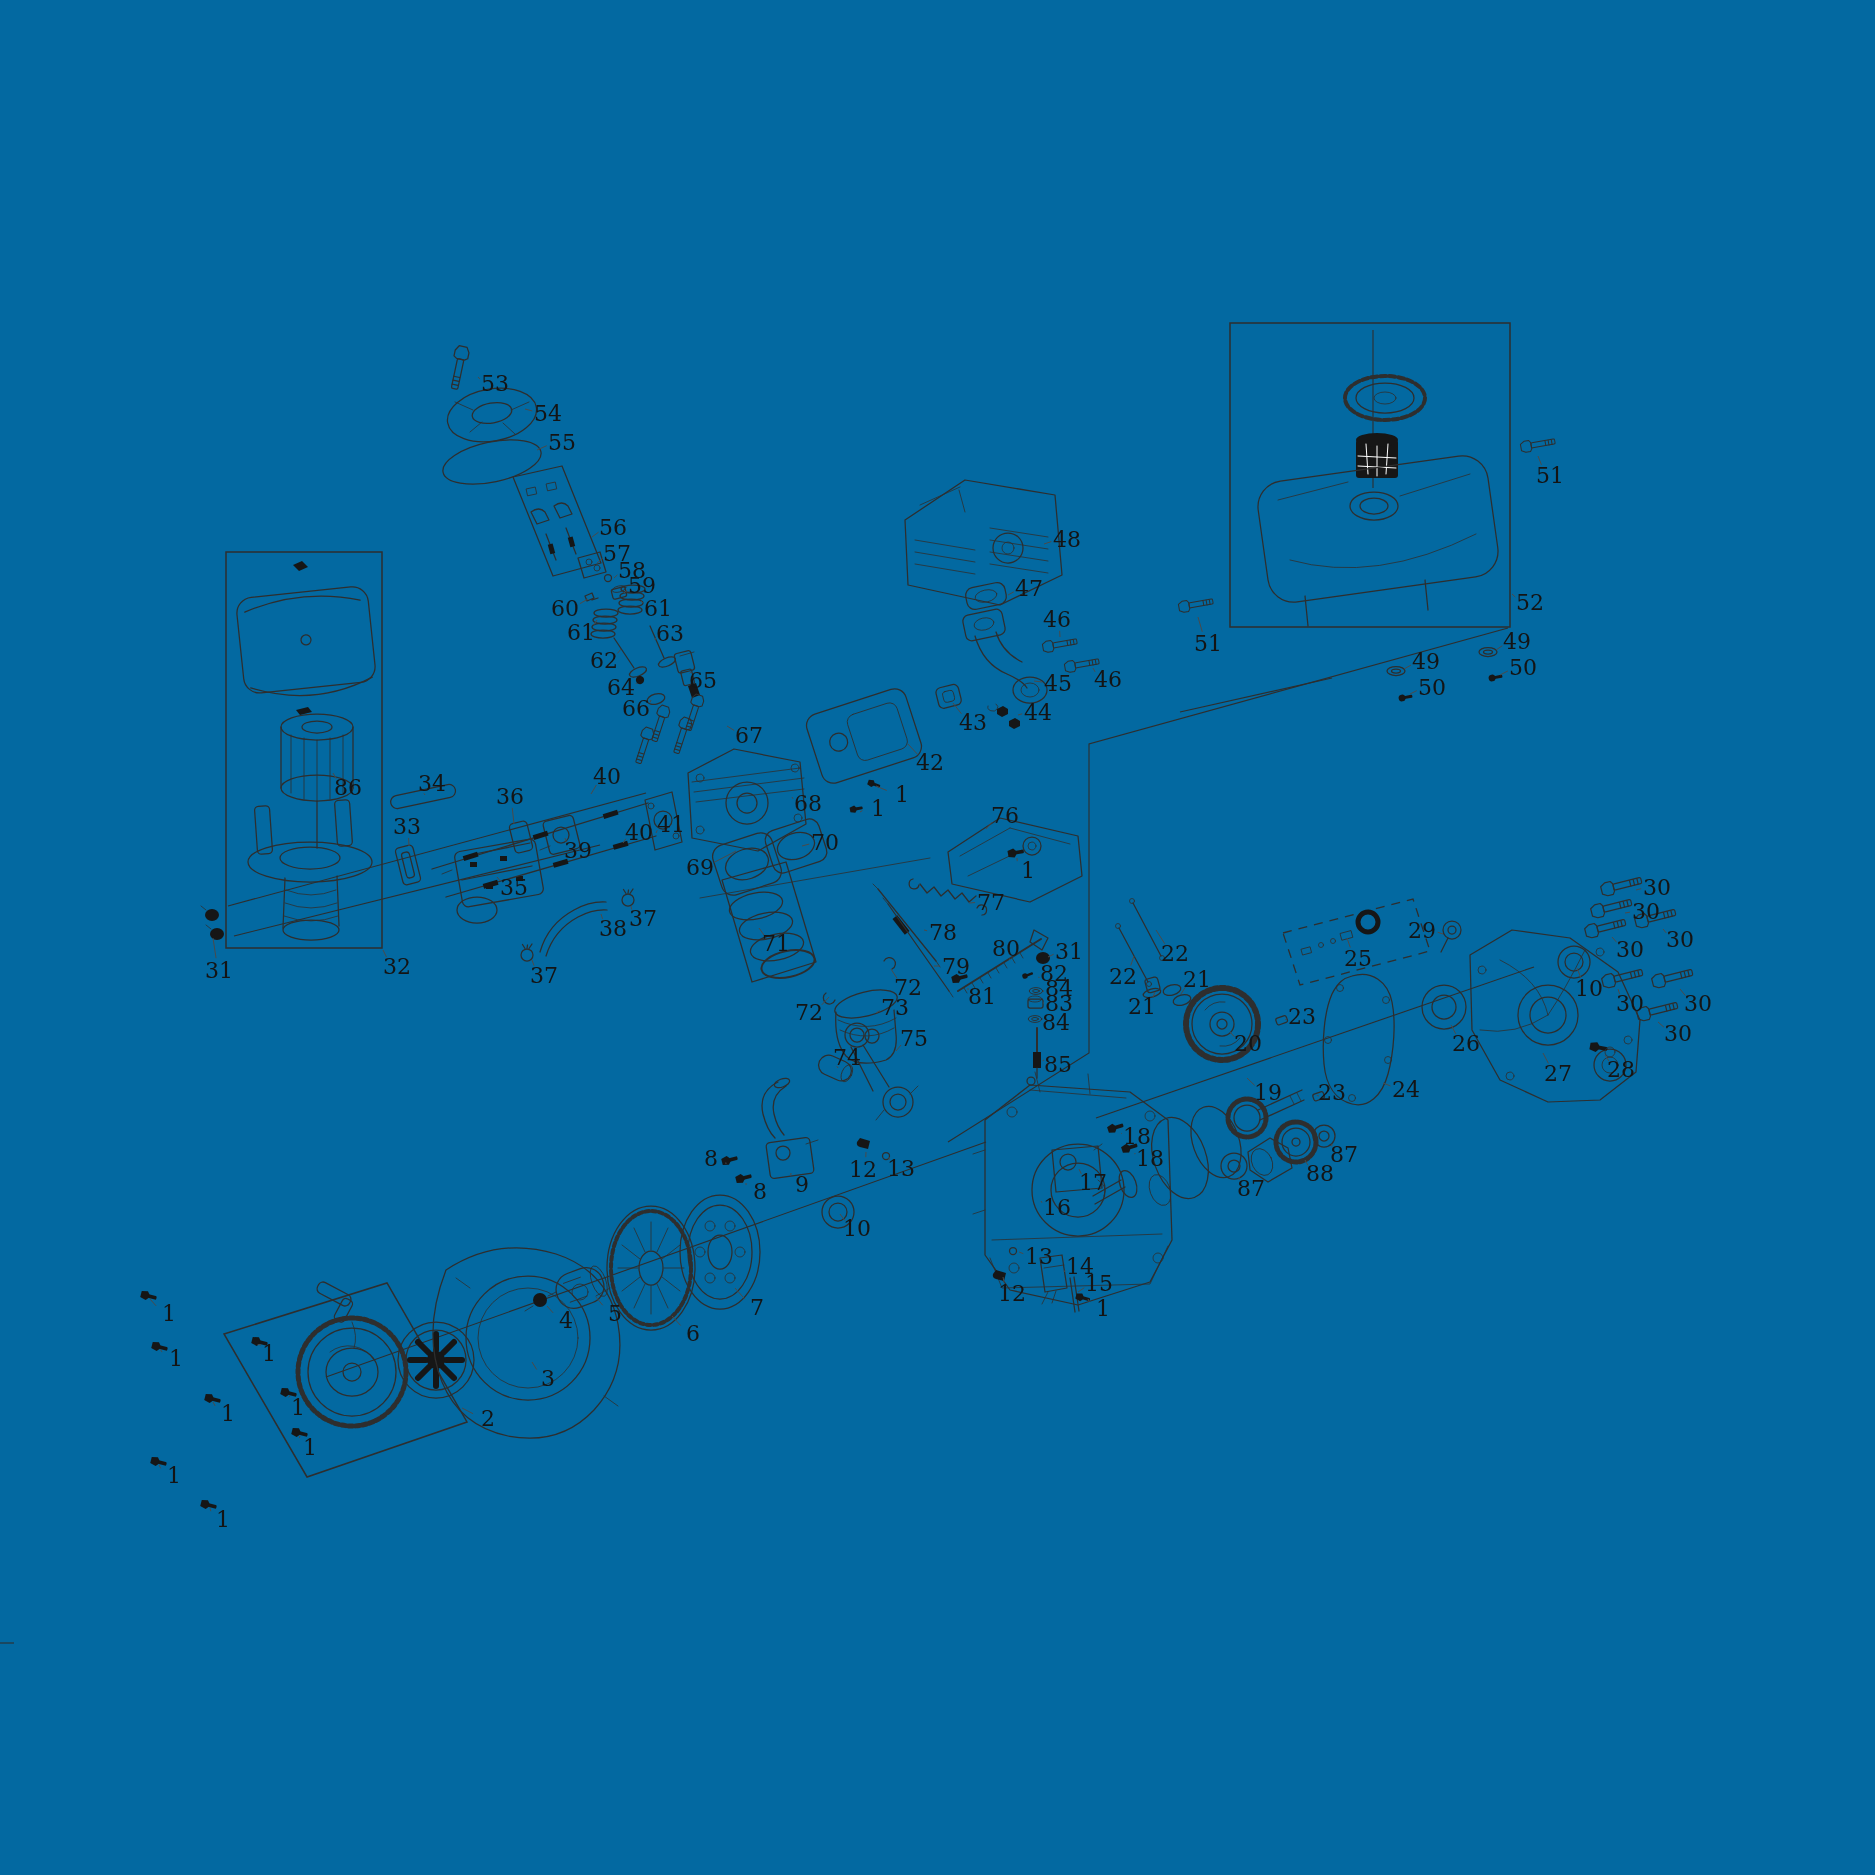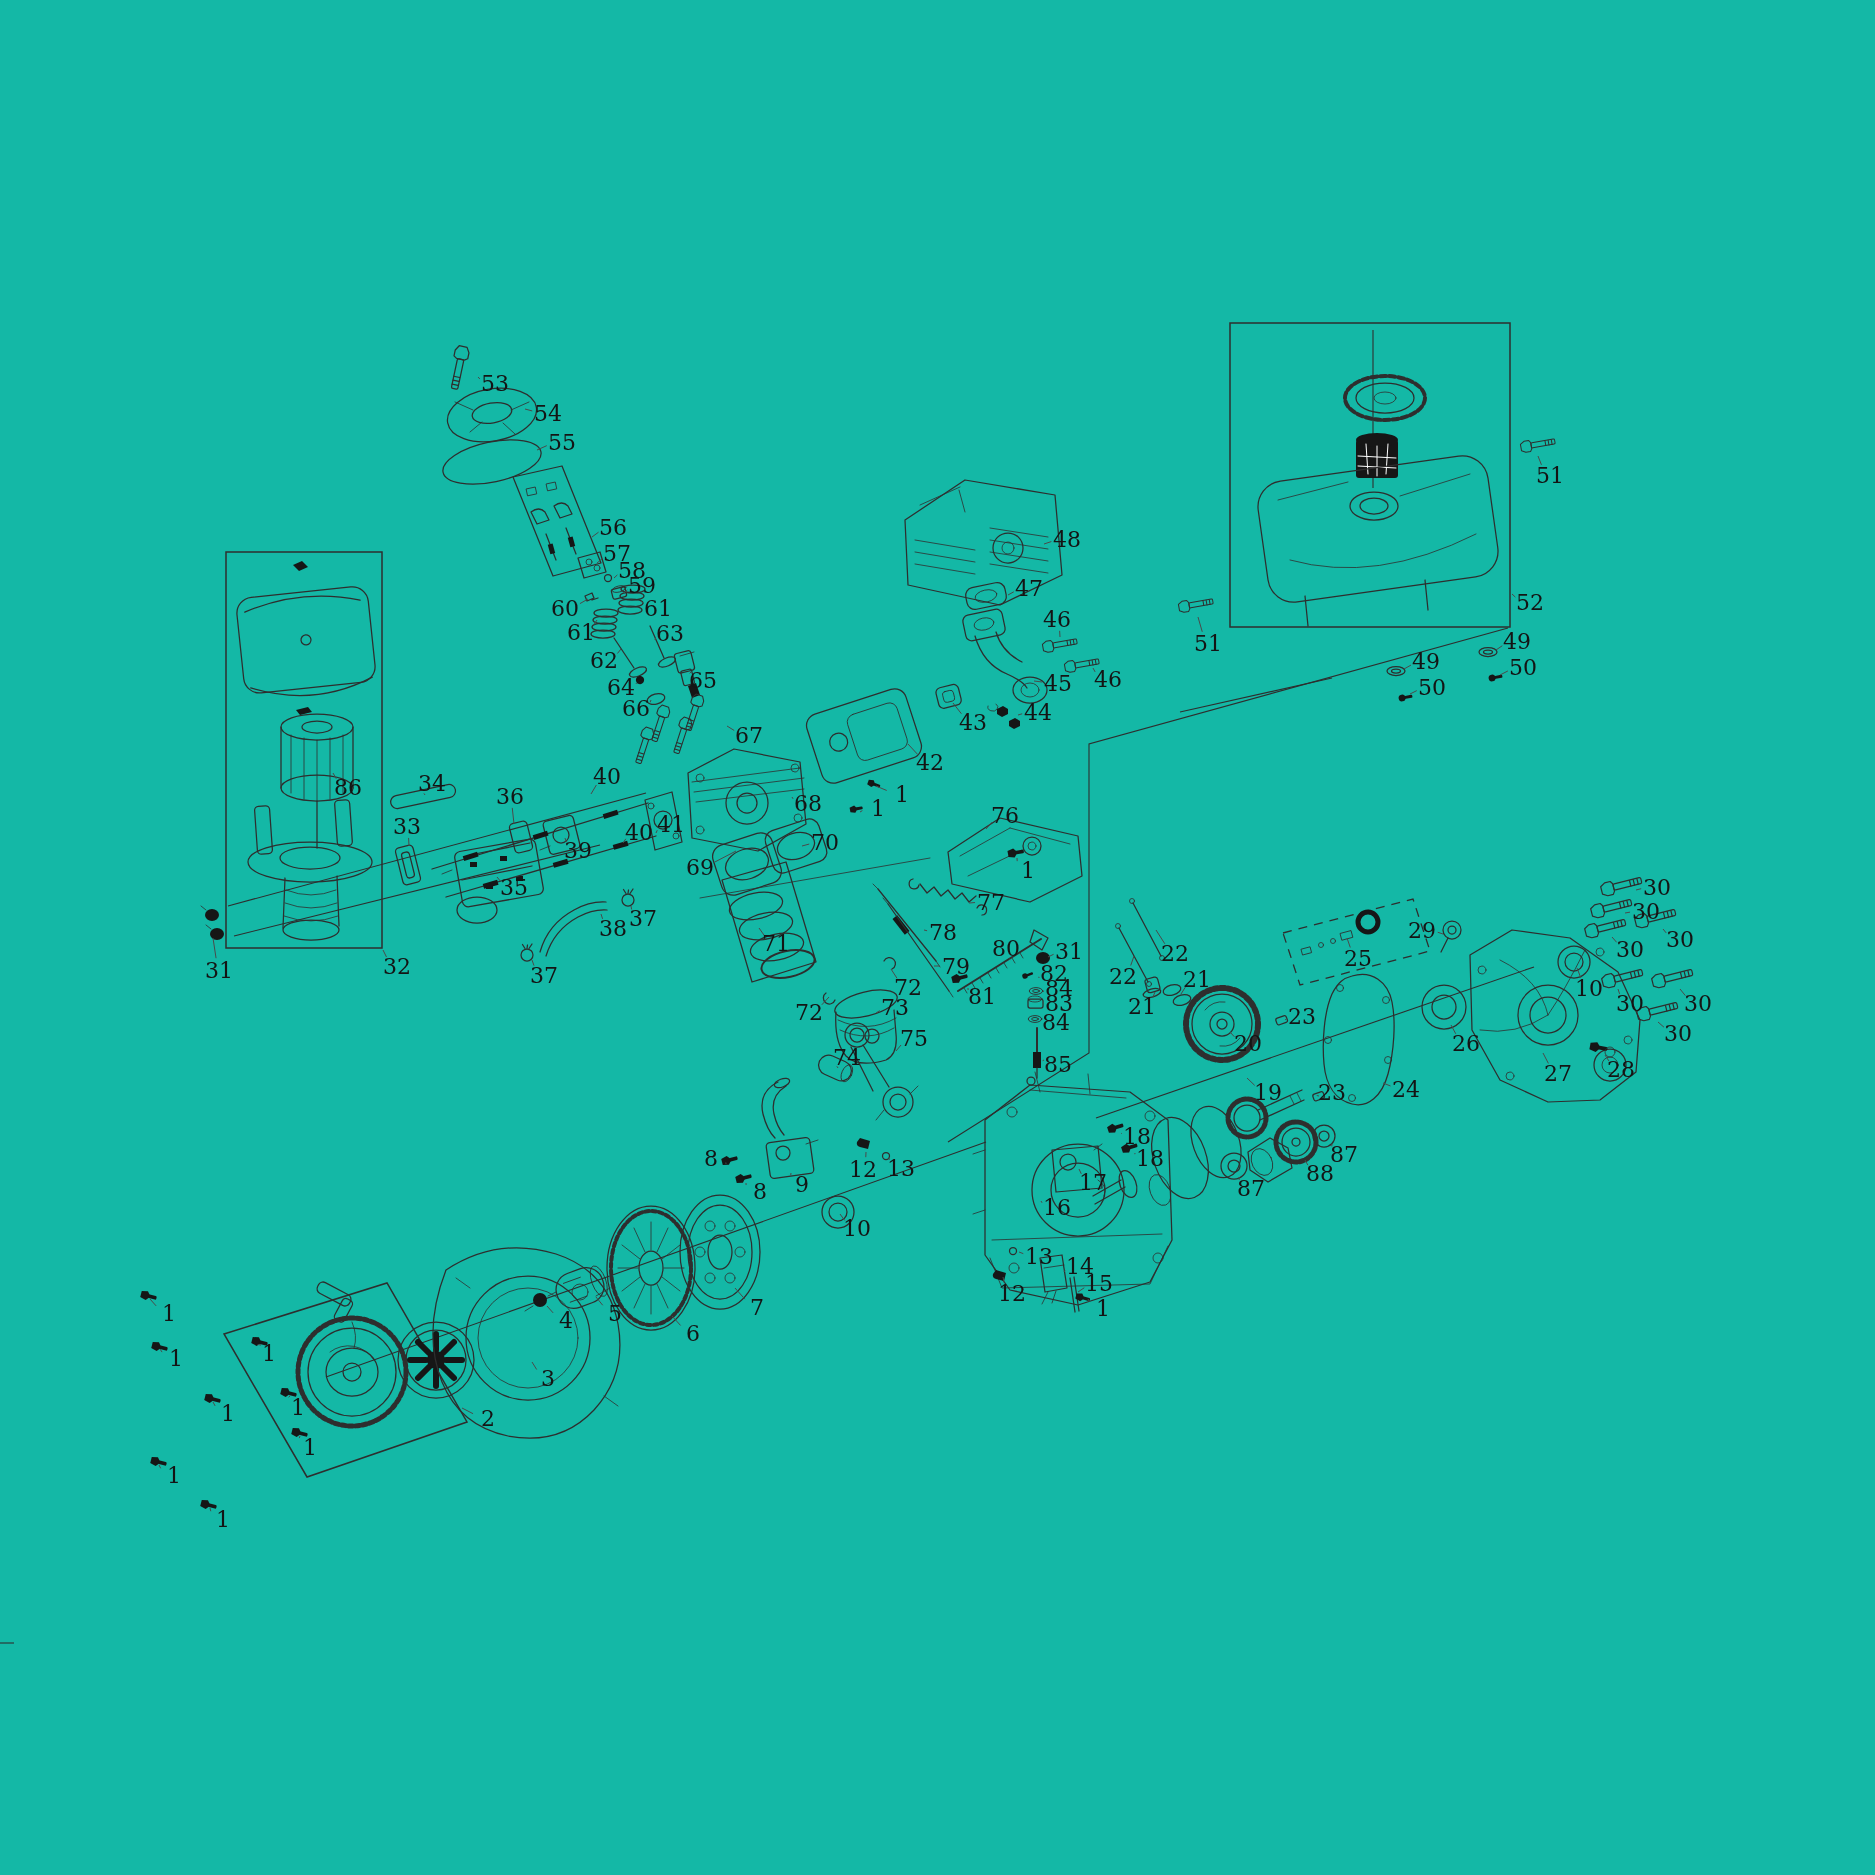--- a/index.html
+++ b/index.html
@@ -1,16 +1,16 @@
 <!DOCTYPE html>
 <html><head>
 <meta charset="utf-8">
 <style>
   html,body{margin:0;padding:0;background:#ffffff;}
-  .page{width:1875px;height:1875px;position:relative;background:#14b8a6;overflow:hidden;}
+  .page{width:1875px;height:1875px;position:relative;background:#0369a1;overflow:hidden;}
   svg{display:block;}
   .part{stroke:#2e2e2e;stroke-width:1.25;fill:none;stroke-linejoin:round;stroke-linecap:round;}
   .thin{stroke-width:0.8;}
   .dark{fill:#161616;stroke:none;}
   .whiteline{stroke:#ffffff;stroke-width:1;fill:none;}
   .box{stroke:#2e2e2e;fill:none;stroke-width:1.5;}
   .dashbox{stroke:#2e2e2e;fill:none;stroke-width:1.3;stroke-dasharray:9 7;}
   .leader{stroke:#4a4a4a;stroke-width:1;fill:none;}
   .axis{stroke:#2e2e2e;stroke-width:1.1;fill:none;}
   .teeth{fill:none;stroke:#2e2e2e;}

